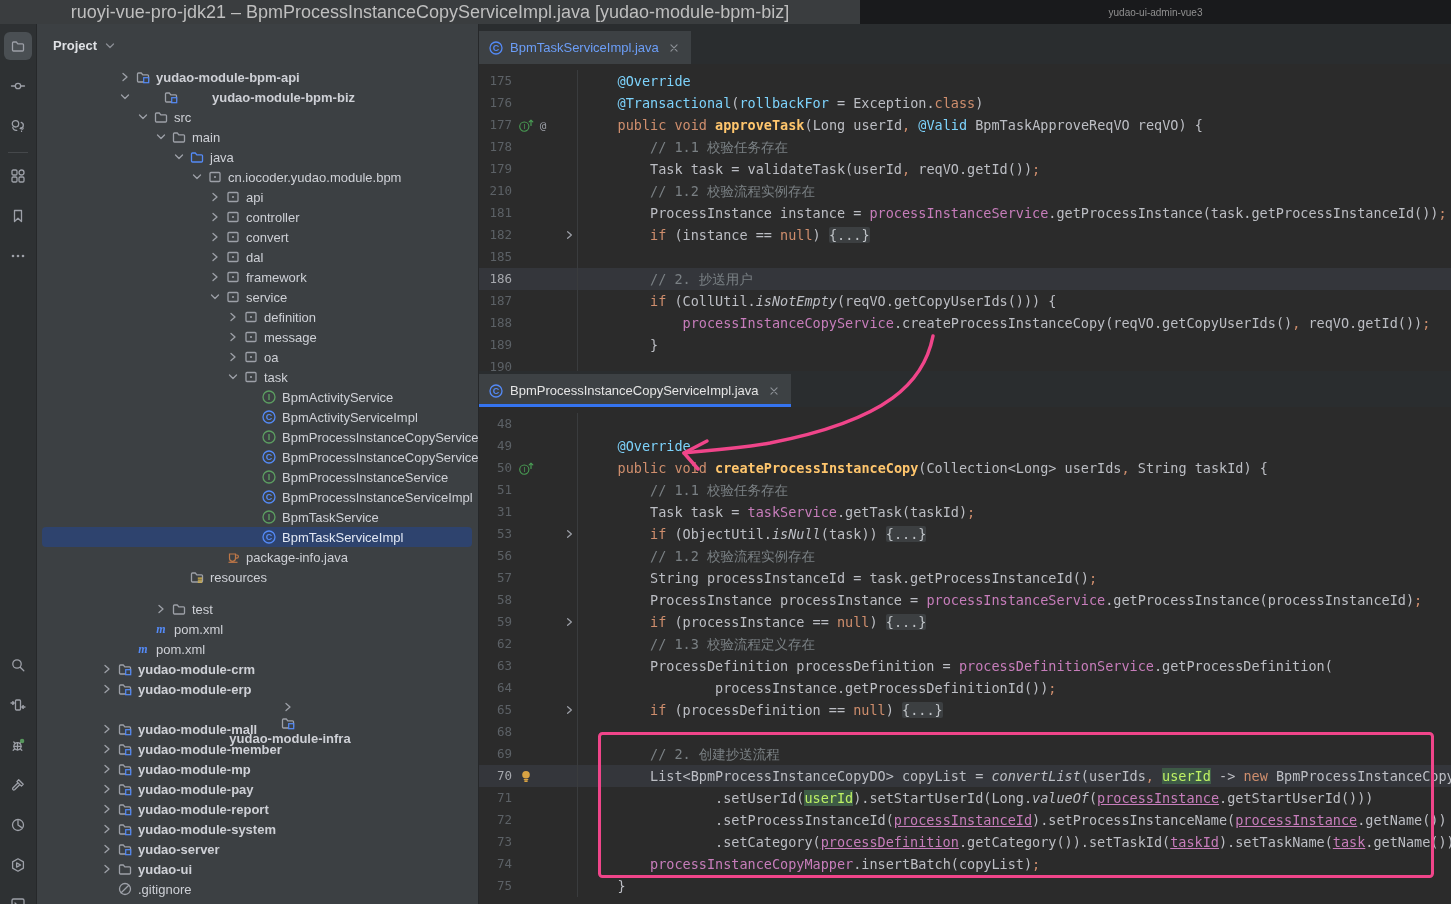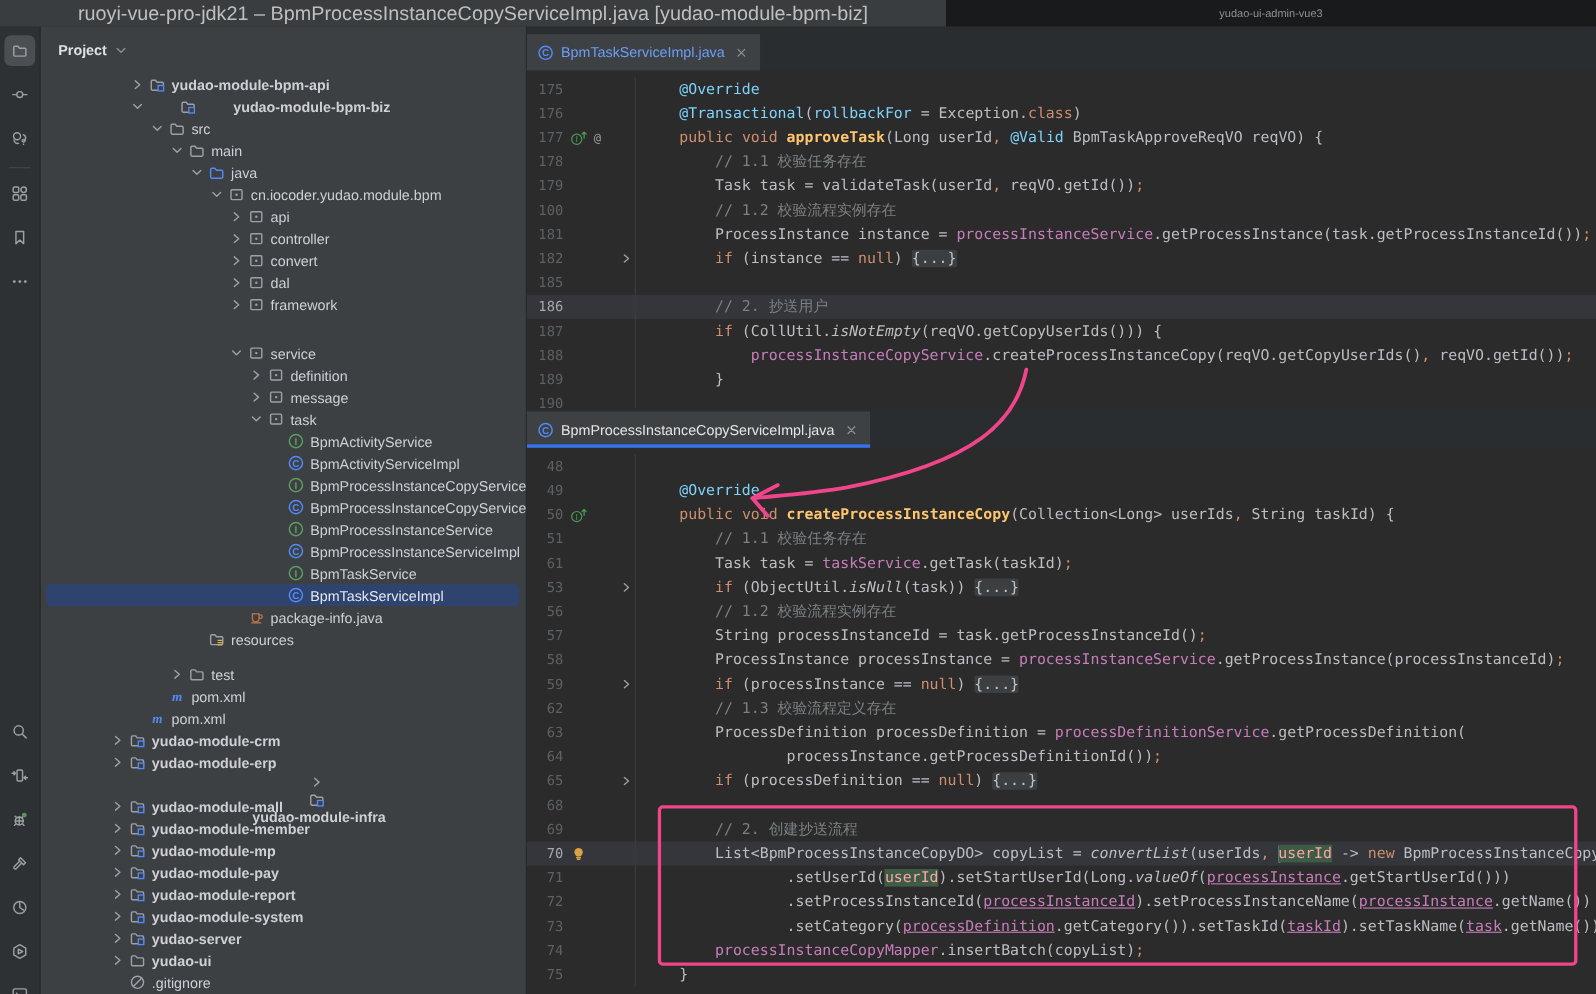--- a/index.html
+++ b/index.html
@@ -61,21 +61,21 @@
   .t-pln{color:#BCBEC4}
   .t-kw{color:#CF8E6D}
   .t-ann{color:#7dd3fc}
   .t-cmt{color:#7A8084}
   .t-dec{color:#FFC66D;font-weight:700}
   .t-fld{color:#C77DBB}
   .t-ul{color:#C77DBB;text-decoration:underline}
   .t-stc{color:#BCBEC4;font-style:italic}
   .t-pun{color:#CF8E6D}
   .t-fold{color:#BFC3C7;background:#3C3F41;border-radius:2px}
-  .t-hl{color:#fca5a5;background:#3E5B46}
+  .t-hl{color:#bef264;background:#3E5B46}
   .caret{display:inline-block;width:2px;height:15px;background:#ECECEC;vertical-align:text-bottom;margin-right:-2px}
   
   .overlay{position:absolute;top:0;left:0;width:1451px;height:904px;pointer-events:none;z-index:40}
 </style>
 </head>
 <body>
 
 <div class="titlebar">
   <div class="tb-main">ruoyi-vue-pro-jdk21 – BpmProcessInstanceCopyServiceImpl.java [yudao-module-bpm-biz]</div>
   <div class="tb-sec">yudao-ui-admin-vue3</div>
@@ -351,21 +351,21 @@
           </svg>
         </span>
         <span class="t-ico">
           <svg width="16" height="16" viewBox="0 0 16 16" fill="none">
             <rect x="3" y="3.5" width="10" height="9" rx="1" stroke="#9DA0A8" stroke-width="1.3" fill="none" stroke-linecap="round" stroke-linejoin="round"></rect>
             <circle cx="8" cy="8" r="1.1" fill="#9DA0A8"></circle>
           </svg>
         </span>
         <span class="t-label">framework</span>
       </div>
-      <div class="trow" style="padding-left: 170px; margin-top: 24px;">
+      <div class="trow" style="padding-left: 170px;">
         <span class="t-arrow">
           <svg width="16" height="16" viewBox="0 0 16 16" fill="none">
             <polyline points="4.5,6 8,9.5 11.5,6" stroke="#9DA0A8" stroke-width="1.3" fill="none" stroke-linecap="round" stroke-linejoin="round"></polyline>
           </svg>
         </span>
         <span class="t-ico">
           <svg width="16" height="16" viewBox="0 0 16 16" fill="none">
             <rect x="3" y="3.5" width="10" height="9" rx="1" stroke="#9DA0A8" stroke-width="1.3" fill="none" stroke-linecap="round" stroke-linejoin="round"></rect>
             <circle cx="8" cy="8" r="1.1" fill="#9DA0A8"></circle>
           </svg>
@@ -392,20 +392,34 @@
             <polyline points="6,4.5 10,8 6,11.5" stroke="#9DA0A8" stroke-width="1.3" fill="none" stroke-linecap="round" stroke-linejoin="round"></polyline>
           </svg>
         </span>
         <span class="t-ico">
           <svg width="16" height="16" viewBox="0 0 16 16" fill="none">
             <rect x="3" y="3.5" width="10" height="9" rx="1" stroke="#9DA0A8" stroke-width="1.3" fill="none" stroke-linecap="round" stroke-linejoin="round"></rect>
             <circle cx="8" cy="8" r="1.1" fill="#9DA0A8"></circle>
           </svg>
         </span>
         <span class="t-label">message</span>
+      </div>
+      <div class="trow" style="padding-left: 188px;">
+        <span class="t-arrow">
+          <svg width="16" height="16" viewBox="0 0 16 16" fill="none">
+            <polyline points="6,4.5 10,8 6,11.5" stroke="#9DA0A8" stroke-width="1.3" fill="none" stroke-linecap="round" stroke-linejoin="round"></polyline>
+          </svg>
+        </span>
+        <span class="t-ico">
+          <svg width="16" height="16" viewBox="0 0 16 16" fill="none">
+            <rect x="3" y="3.5" width="10" height="9" rx="1" stroke="#9DA0A8" stroke-width="1.3" fill="none" stroke-linecap="round" stroke-linejoin="round"></rect>
+            <circle cx="8" cy="8" r="1.1" fill="#9DA0A8"></circle>
+          </svg>
+        </span>
+        <span class="t-label">oa</span>
       </div>
       <div class="trow" style="padding-left: 188px;">
         <span class="t-arrow">
           <svg width="16" height="16" viewBox="0 0 16 16" fill="none">
             <polyline points="4.5,6 8,9.5 11.5,6" stroke="#9DA0A8" stroke-width="1.3" fill="none" stroke-linecap="round" stroke-linejoin="round"></polyline>
           </svg>
         </span>
         <span class="t-ico">
           <svg width="16" height="16" viewBox="0 0 16 16" fill="none">
             <rect x="3" y="3.5" width="10" height="9" rx="1" stroke="#9DA0A8" stroke-width="1.3" fill="none" stroke-linecap="round" stroke-linejoin="round"></rect>
@@ -744,21 +758,21 @@
         <div class="line"><span class="lnum">176</span><span class="gico"></span><span class="gfold"></span><span class="ctext"><span class="t-pln">    </span><span class="t-ann">@Transactional</span><span class="t-pln">(</span><span class="t-ann">rollbackFor</span><span class="t-pln"> = Exception.</span><span class="t-kw">class</span><span class="t-pln">)</span></span></div>
         <div class="line"><span class="lnum">177</span><span class="gico"><span style="display: flex;"><svg width="16" height="16" viewBox="0 0 16 16" fill="none">
                 <circle cx="6.3" cy="9.6" r="4.6" stroke="#499C54" stroke-width="1.1" fill="none"></circle>
                 <text x="6.3" y="12.4" text-anchor="middle" font-size="8" fill="#499C54" font-family="Liberation Sans, sans-serif">I</text>
                 <path d="M13 8.5 V3.2 M11.2 4.9 l1.8 -1.8 1.8 1.8" stroke="#499C54" stroke-width="1.2" fill="none" stroke-linecap="round" stroke-linejoin="round"></path>
               </svg></span><span style="display: flex;"><svg width="16" height="16" viewBox="0 0 16 16" fill="none">
                 <text x="8" y="12" text-anchor="middle" font-size="11" fill="#9DA0A8" font-family="DejaVu Sans Mono, monospace">@</text>
               </svg></span></span><span class="gfold"></span><span class="ctext"><span class="t-pln">    </span><span class="t-kw">public</span><span class="t-pln"> </span><span class="t-kw">void</span><span class="t-pln"> </span><span class="t-dec">approveTask</span><span class="t-pln">(Long userId</span><span class="t-pun">,</span><span class="t-pln"> </span><span class="t-ann">@Valid</span><span class="t-pln"> BpmTaskApproveReqVO reqVO) {</span></span></div>
         <div class="line"><span class="lnum">178</span><span class="gico"></span><span class="gfold"></span><span class="ctext"><span class="t-pln">        </span><span class="t-cmt">// 1.1 校验任务存在</span></span></div>
         <div class="line"><span class="lnum">179</span><span class="gico"></span><span class="gfold"></span><span class="ctext"><span class="t-pln">        Task task = validateTask(userId</span><span class="t-pun">,</span><span class="t-pln"> reqVO.getId())</span><span class="t-pun">;</span></span></div>
-        <div class="line"><span class="lnum">100</span><span class="gico"></span><span class="gfold"></span><span class="ctext"><span class="t-pln">        </span><span class="t-cmt">// 1.2 校验流程实例存在</span></span></div>
+        <div class="line"><span class="lnum">210</span><span class="gico"></span><span class="gfold"></span><span class="ctext"><span class="t-pln">        </span><span class="t-cmt">// 1.2 校验流程实例存在</span></span></div>
         <div class="line"><span class="lnum">181</span><span class="gico"></span><span class="gfold"></span><span class="ctext"><span class="t-pln">        ProcessInstance instance = </span><span class="t-fld">processInstanceService</span><span class="t-pln">.getProcessInstance(task.getProcessInstanceId())</span><span class="t-pun">;</span></span></div>
         <div class="line"><span class="lnum">182</span><span class="gico"></span><span class="gfold"><svg width="16" height="16" viewBox="0 0 16 16" fill="none">
               <polyline points="6,4.5 10,8 6,11.5" stroke="#9DA0A8" stroke-width="1.3" fill="none" stroke-linecap="round" stroke-linejoin="round"></polyline>
             </svg></span><span class="ctext"><span class="t-pln">        </span><span class="t-kw">if</span><span class="t-pln"> (instance == </span><span class="t-kw">null</span><span class="t-pln">) </span><span class="t-fold">{...}</span></span></div>
         <div class="line"><span class="lnum">185</span><span class="gico"></span><span class="gfold"></span><span class="ctext"></span></div>
         <div class="line cur"><span class="lnum">186</span><span class="gico"></span><span class="gfold"></span><span class="ctext"><span class="t-pln">        </span><span class="t-cmt">// 2. 抄送用户</span></span></div>
         <div class="line"><span class="lnum">187</span><span class="gico"></span><span class="gfold"></span><span class="ctext"><span class="t-pln">        </span><span class="t-kw">if</span><span class="t-pln"> (CollUtil.</span><span class="t-stc">isNotEmpty</span><span class="t-pln">(reqVO.getCopyUserIds())) {</span></span></div>
         <div class="line"><span class="lnum">188</span><span class="gico"></span><span class="gfold"></span><span class="ctext"><span class="t-pln">            </span><span class="t-fld">processInstanceCopyService</span><span class="t-pln">.createProcessInstanceCopy(reqVO.getCopyUserIds()</span><span class="t-pun">,</span><span class="t-pln"> reqVO.getId())</span><span class="t-pun">;</span></span></div>
         <div class="line"><span class="lnum">189</span><span class="gico"></span><span class="gfold"></span><span class="ctext"><span class="t-pln">        }</span></span></div>
         <div class="line"><span class="lnum">190</span><span class="gico"></span><span class="gfold"></span><span class="ctext"></span></div>
@@ -783,21 +797,21 @@
     </div>
     <div class="code" id="code2">
         <div class="line"><span class="lnum">48</span><span class="gico"></span><span class="gfold"></span><span class="ctext"></span></div>
         <div class="line"><span class="lnum">49</span><span class="gico"></span><span class="gfold"></span><span class="ctext"><span class="t-pln">    </span><span class="t-ann">@Override</span></span></div>
         <div class="line"><span class="lnum">50</span><span class="gico"><span style="display: flex;"><svg width="16" height="16" viewBox="0 0 16 16" fill="none">
                 <circle cx="6.3" cy="9.6" r="4.6" stroke="#499C54" stroke-width="1.1" fill="none"></circle>
                 <text x="6.3" y="12.4" text-anchor="middle" font-size="8" fill="#499C54" font-family="Liberation Sans, sans-serif">I</text>
                 <path d="M13 8.5 V3.2 M11.2 4.9 l1.8 -1.8 1.8 1.8" stroke="#499C54" stroke-width="1.2" fill="none" stroke-linecap="round" stroke-linejoin="round"></path>
               </svg></span></span><span class="gfold"></span><span class="ctext"><span class="t-pln">    </span><span class="t-kw">public</span><span class="t-pln"> </span><span class="t-kw">void</span><span class="t-pln"> </span><span class="t-dec">createProcessInstanceCopy</span><span class="t-pln">(Collection&lt;Long&gt; userIds</span><span class="t-pun">,</span><span class="t-pln"> String taskId) {</span></span></div>
         <div class="line"><span class="lnum">51</span><span class="gico"></span><span class="gfold"></span><span class="ctext"><span class="t-pln">        </span><span class="t-cmt">// 1.1 校验任务存在</span></span></div>
-        <div class="line"><span class="lnum">61</span><span class="gico"></span><span class="gfold"></span><span class="ctext"><span class="t-pln">        Task task = </span><span class="t-fld">taskService</span><span class="t-pln">.getTask(taskId)</span><span class="t-pun">;</span></span></div>
+        <div class="line"><span class="lnum">31</span><span class="gico"></span><span class="gfold"></span><span class="ctext"><span class="t-pln">        Task task = </span><span class="t-fld">taskService</span><span class="t-pln">.getTask(taskId)</span><span class="t-pun">;</span></span></div>
         <div class="line"><span class="lnum">53</span><span class="gico"></span><span class="gfold"><svg width="16" height="16" viewBox="0 0 16 16" fill="none">
               <polyline points="6,4.5 10,8 6,11.5" stroke="#9DA0A8" stroke-width="1.3" fill="none" stroke-linecap="round" stroke-linejoin="round"></polyline>
             </svg></span><span class="ctext"><span class="t-pln">        </span><span class="t-kw">if</span><span class="t-pln"> (ObjectUtil.</span><span class="t-stc">isNull</span><span class="t-pln">(task)) </span><span class="t-fold">{...}</span></span></div>
         <div class="line"><span class="lnum">56</span><span class="gico"></span><span class="gfold"></span><span class="ctext"><span class="t-pln">        </span><span class="t-cmt">// 1.2 校验流程实例存在</span></span></div>
         <div class="line"><span class="lnum">57</span><span class="gico"></span><span class="gfold"></span><span class="ctext"><span class="t-pln">        String processInstanceId = task.getProcessInstanceId()</span><span class="t-pun">;</span></span></div>
         <div class="line"><span class="lnum">58</span><span class="gico"></span><span class="gfold"></span><span class="ctext"><span class="t-pln">        ProcessInstance processInstance = </span><span class="t-fld">processInstanceService</span><span class="t-pln">.getProcessInstance(processInstanceId)</span><span class="t-pun">;</span></span></div>
         <div class="line"><span class="lnum">59</span><span class="gico"></span><span class="gfold"><svg width="16" height="16" viewBox="0 0 16 16" fill="none">
               <polyline points="6,4.5 10,8 6,11.5" stroke="#9DA0A8" stroke-width="1.3" fill="none" stroke-linecap="round" stroke-linejoin="round"></polyline>
             </svg></span><span class="ctext"><span class="t-pln">        </span><span class="t-kw">if</span><span class="t-pln"> (processInstance == </span><span class="t-kw">null</span><span class="t-pln">) </span><span class="t-fold">{...}</span></span></div>
         <div class="line"><span class="lnum">62</span><span class="gico"></span><span class="gfold"></span><span class="ctext"><span class="t-pln">        </span><span class="t-cmt">// 1.3 校验流程定义存在</span></span></div>

